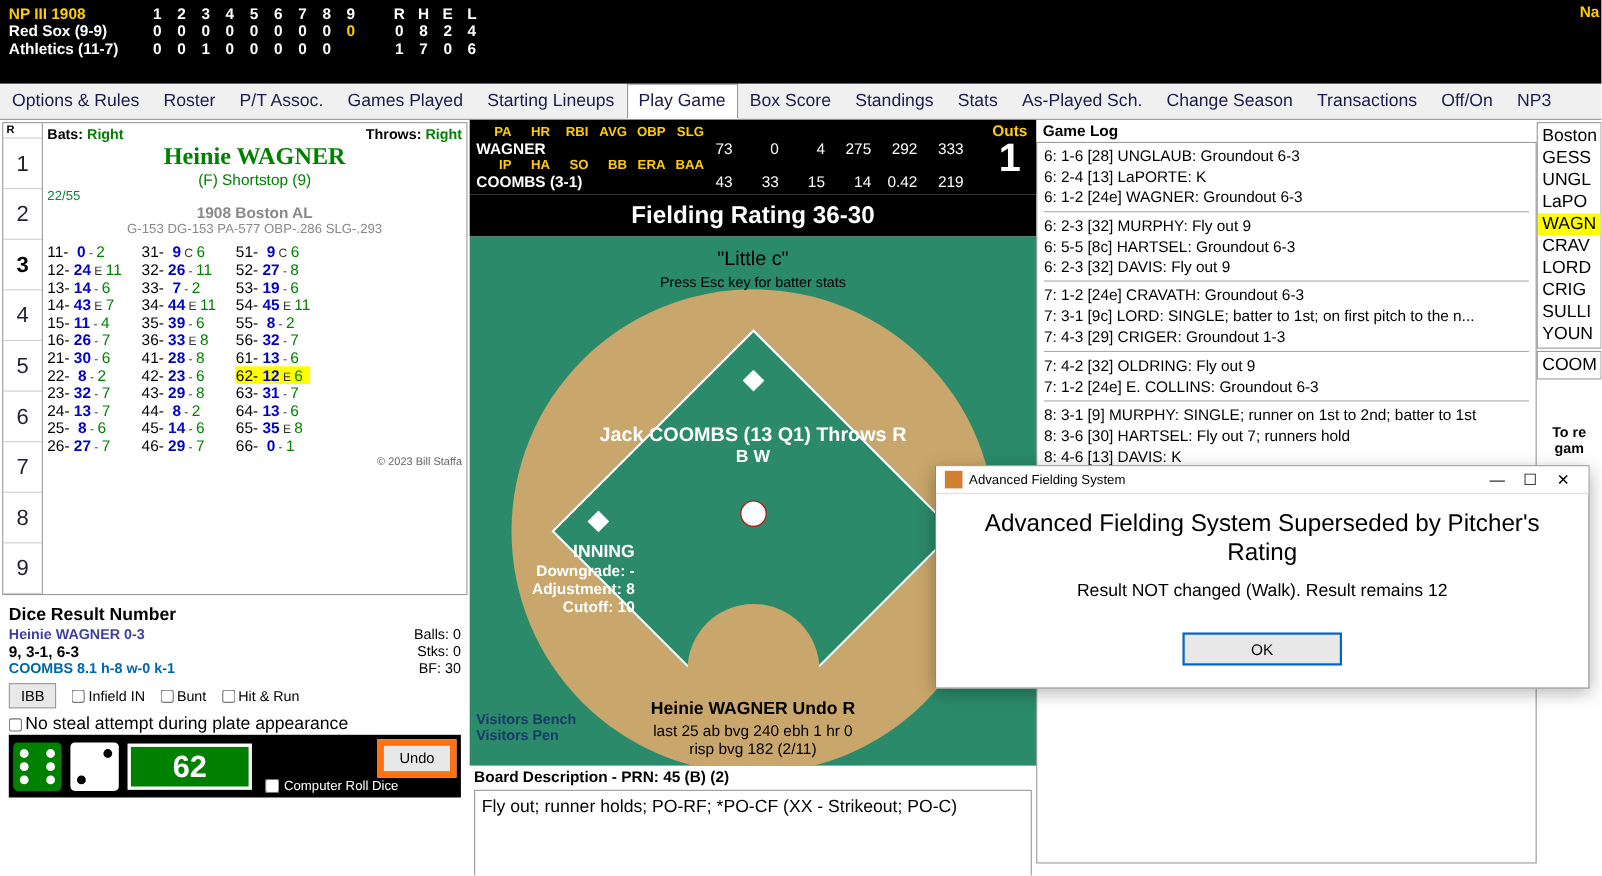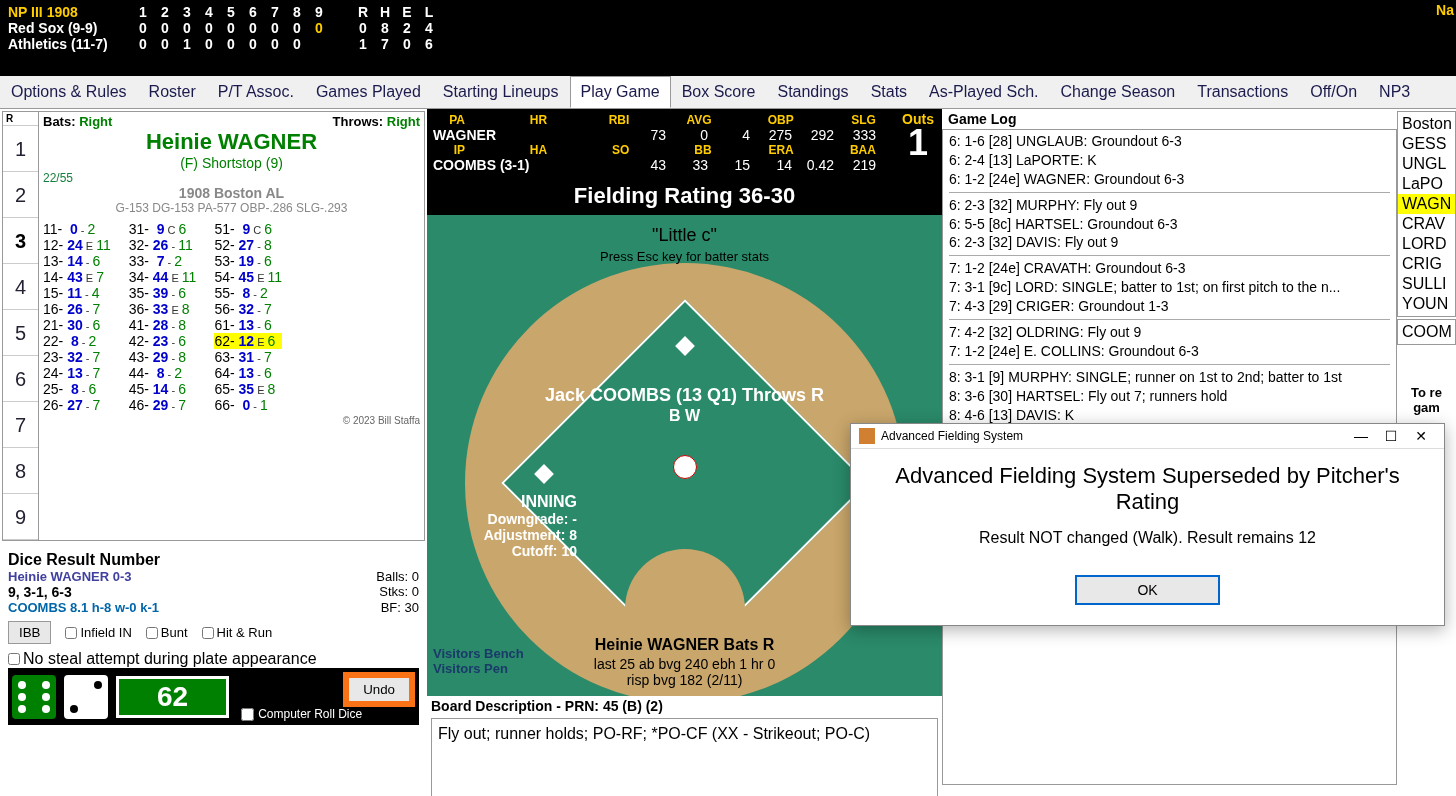--- a/index.html
+++ b/index.html
@@ -28,21 +28,21 @@
 
 
 .card-panel { display: flex; border: 1px solid #999; margin: 2px; }
 .inning-track { width: 36px; border-right: 1px solid #999; }
 .inning-track .ihdr { font-size: 10px; text-align: left; padding: 1px 3px; border-bottom: 1px solid #ccc; font-weight: bold; }
 .inning-track .icell { font-size: 20px; text-align: center; color: #223; border-bottom: 1px solid #ccc; height: 46px; line-height: 46px; }
 .inning-track .icell.current { font-weight: bold; color: #000; }
 .card-body { flex: 1; font-size: 13px; padding: 2px 4px; }
 .card-header { display: flex; justify-content: space-between; }
 .bats { font-weight: bold; } .bats .val { color: #008000; }
-.player-name { text-align: center; font-size: 22px; color: #008000; font-weight: bold; }
+.player-name { text-align: center; font-size: 22px; color: #008000; font-weight: bold; font-family: Liberation Serif, serif; }
 .pos-line { text-align: center; color: #008000; font-size: 14px; }
 .id-line { text-align: left; color: #15803d; font-size: 12px; }
 .team-line { text-align: center; color: #888; font-weight: bold; font-size: 14px; }
 .stat-line { text-align: center; color: #888; font-size: 12px; }
 .card-grid { display: flex; gap: 18px; margin-top: 6px; font-size: 14px; }
 .cg-col { display: flex; flex-direction: column; }
 .cg-row { white-space: pre; }
 .cg-row .n1 { color: #000; } .cg-row .n2 { color: #0000cc; font-weight: bold; }
 .cg-row .e { font-size: 11px; color: #333; } .cg-row .n3 { color: #008000; }
 .cg-row.hl { background: #ffff00; }
@@ -66,21 +66,21 @@
 .die.green .pip { background: #fff; }
 .die .p1 { top: 6px; left: 6px; } .die .p2 { top: 6px; right: 6px; }
 .die .p3 { top: 18px; left: 6px; } .die .p4 { top: 18px; right: 6px; }
 .die .p5 { bottom: 6px; left: 6px; } .die .p6 { bottom: 6px; right: 6px; }
 .roll-num { background: #008000; border: 3px solid #fff; color: #fff; font-size: 28px; font-weight: bold; padding: 2px 38px; }
 .roll-cb { color: #fff; font-size: 12px; display: flex; align-items: center; gap: 4px; margin-left: 4px; }
 .undo-btn { background: #e8e8e8; border: 6px solid #f97316; padding: 4px 14px; margin-left: auto; color:#000; }
 
 
 .batter-stats { background: #000; color: #fff; padding: 4px 6px; font-size: 14px; }
-.bs-hdr { display: flex; justify-content: space-between; gap: 14px; color: #ffcc00; font-weight: bold; font-size: 12px; }
+.bs-hdr { display: flex; justify-content: flex-start; gap: 3px; color: #ffcc00; font-weight: bold; font-size: 12px; }
 .bs-hdr span { width: 32px; text-align: right; }
 .bs-row { display: flex; justify-content: space-between; }
 .bs-row .name { flex: 1; font-weight: bold; }
 .bs-row .vals { display: flex; gap: 10px; }
 .bs-row .vals span { width: 32px; text-align: right; }
 .outs-box { position: absolute; right: 8px; top: 2px; text-align: center; }
 .outs-box .lbl { color: #ffcc00; font-size: 14px; font-weight: bold; }
 .outs-box .num { color: #fff; font-size: 36px; font-weight: bold; line-height: 32px; }
 .bs-wrap { position: relative; }
 .fielding-bar { background: #000; color: #fff; text-align: center; font-size: 22px; padding: 6px; font-weight: bold; }
@@ -400,21 +400,21 @@
       <div class="field-text esc-hint">Press Esc key for batter stats</div>
       <div class="field-text pitcher-name">Jack COOMBS (13 Q1) Throws R</div>
       <div class="field-text pitcher-sub">B W</div>
       <div class="inning-info">
         <div class="hdr">INNING</div>
         <div>Downgrade: -</div>
         <div>Adjustment: 8</div>
         <div>Cutoff: 10</div>
       </div>
       <div class="runner-1b">Bob UN</div>
-      <div class="batter-line">Heinie WAGNER Bats R</div>
+      <div class="batter-line">Heinie WAGNER Undo R</div>
       <div class="batter-sub">last 25 ab bvg 240 ebh 1 hr 0</div>
       <div class="batter-sub2">risp bvg 182 (2/11)</div>
       <div class="bench-l">
         <div>Visitors Bench</div>
           <div>Visitors Pen</div>
       </div>
     </div>
     <div class="board-desc-hdr">Board Description - PRN: 45 (B) (2)</div>
     <div class="board-desc">Fly out; runner holds; PO-RF; *PO-CF (XX - Strikeout; PO-C)</div>
   </div>

